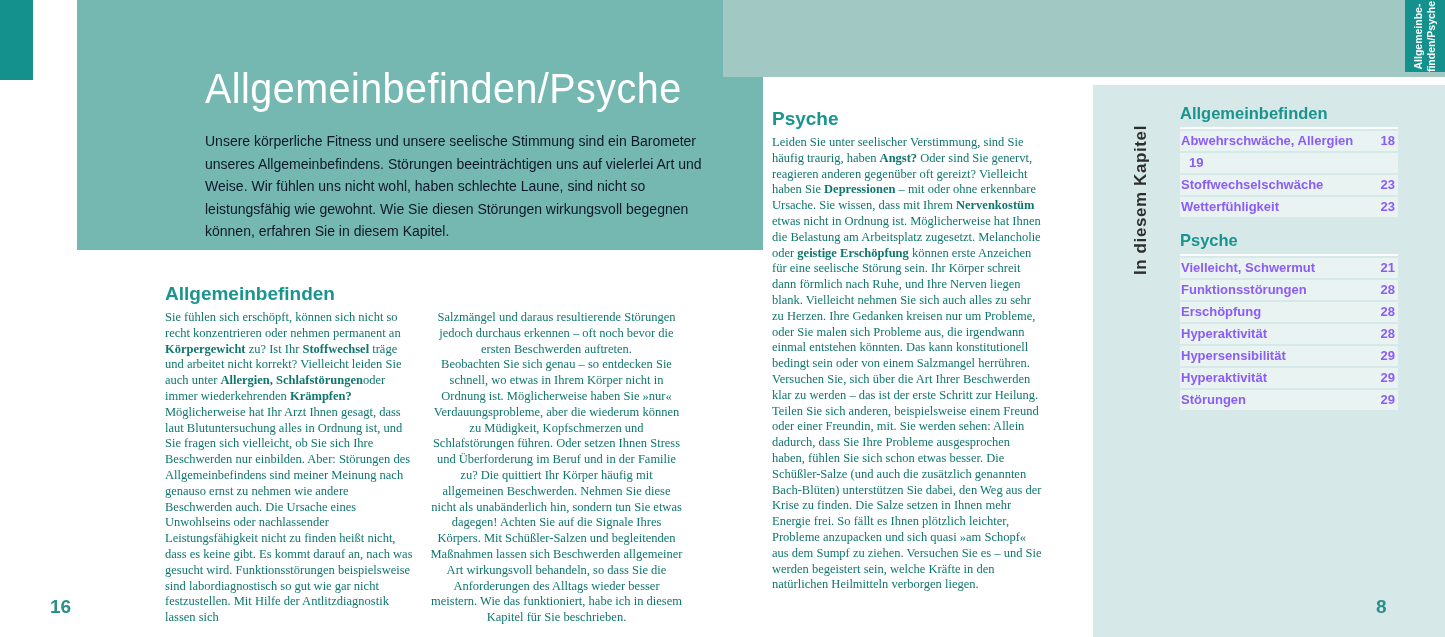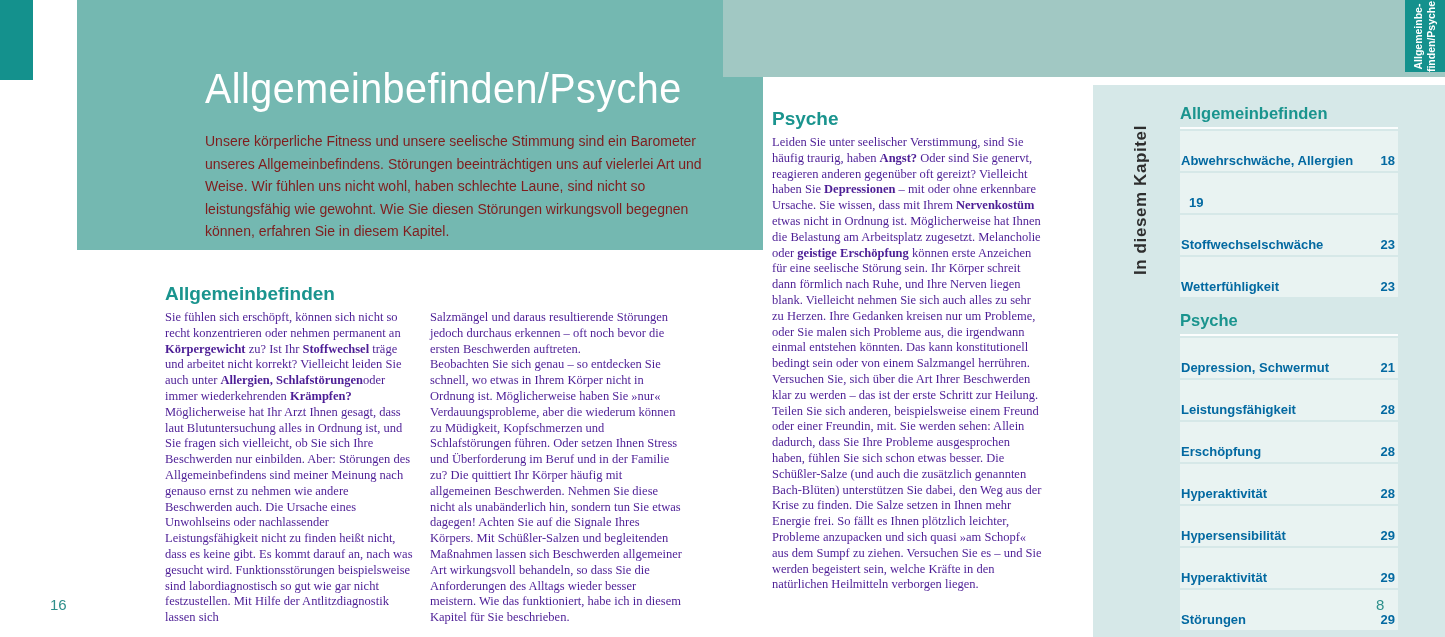--- a/index.html
+++ b/index.html
@@ -8,35 +8,35 @@
   }
   html,body{margin:0;padding:0;background:#fff;}
   .spread{position:relative;width:1445px;height:637px;background:#ffffff;overflow:hidden;
           font-family:"Liberation Sans",sans-serif;}
 
   
   .corner{position:absolute;left:0;top:0;width:33px;height:80px;background:var(--dark);}
   .header-box{position:absolute;left:37px;top:0;width:686px;height:250px;background:var(--mid);margin-left:40px;}
   .chapter-title{position:absolute;left:128px;top:66px;margin:0;color:#fff;font-weight:normal;
           font-size:42px;line-height:46px;letter-spacing:.5px;transform:scaleX(.94);transform-origin:left;}
-  .chapter-intro{position:absolute;left:128px;top:130px;width:528px;margin:0;color:#7f1d1d;
+  .chapter-intro{position:absolute;left:128px;top:130px;width:528px;margin:0;color:#0f172a;
           font-size:14px;line-height:22.5px;}
 
   .figure-svg{position:absolute;left:28px;top:72px;}
   .figure-svg path{fill:none;stroke-width:1.6;stroke-linecap:round;stroke-linejoin:round;}
 
   .columns{position:absolute;left:165px;top:283px;width:518px;display:flex;gap:12px;}
   .col{width:253px;}
-  .col2{padding-top:27px;}
+  .col2{padding-top:27px;text-align:center;}
   h2.section{margin:0 0 6px 0;color:var(--tealText);font-size:19px;line-height:21px;font-weight:bold;}
   .serif p{margin:0;font-family:"Liberation Serif",serif;font-size:12.5px;line-height:15.8px;
-           color:#4c1d95;}
+           color:#0f766e;}
   .serif .b{font-weight:bold;}
 
-  .pagenum{position:absolute;color:var(--pagenum);font-size:15px;font-weight:normal;text-align:right;}
+  .pagenum{position:absolute;color:var(--pagenum);font-size:19px;font-weight:bold;text-align:right;}
   .pagenum-left{left:50px;top:596px;}
   .pagenum-right{left:1376px;top:596px;}
 
   
   .top-band{position:absolute;left:723px;top:0;width:722px;height:77px;background:var(--band);}
   .chapter-tab{position:absolute;left:1405px;top:0;width:40px;height:72px;background:var(--dark);
           display:flex;align-items:center;justify-content:center;overflow:visible;}
   .chapter-tab span{display:block;transform:rotate(-90deg);white-space:pre-line;color:#fff;
           font-size:10.5px;font-weight:bold;line-height:12.5px;text-align:center;width:84px;}
 
@@ -46,24 +46,24 @@
   .kapitel-wrap{position:absolute;left:1119px;top:100px;width:44px;height:200px;
           display:flex;align-items:center;justify-content:center;}
   .kapitel-wrap span{transform:rotate(-90deg);white-space:nowrap;font-size:17px;font-weight:bold;
           color:#2e2e2e;letter-spacing:.6px;}
 
   .toc{position:absolute;left:1180px;top:104px;width:218px;}
   .toc-group + .toc-group{margin-top:14px;}
   .toc-heading{color:var(--tealText);font-size:16.5px;line-height:18px;font-weight:bold;
           padding-bottom:5px;border-bottom:2px solid #fbfdfd;margin-bottom:2px;}
   .toc-row{display:flex;justify-content:space-between;align-items:flex-end;background:var(--stripe);
-          margin-bottom:2px;padding:2px 3px 2px 1px;font-size:13px;font-weight:bold;color:#0369a1;
+          margin-bottom:2px;padding:2px 3px 2px 1px;font-size:13px;font-weight:bold;color:#8b5cf6;
           line-height:16px;}
   .toc-label{white-space:pre-line;}
-  .toc-page{margin-left:8px;margin-top:20px;}
+  .toc-page{margin-left:8px;}
 </style>
 </head>
 <body>
 
 <div class="spread">
 
   <div class="corner"></div>
 
   <div class="header-box">
     <h1 class="chapter-title">Allgemeinbefinden/Psyche</h1>
@@ -180,25 +180,25 @@
           <span class="toc-page">23</span>
         </div>
         <div class="toc-row">
           <span class="toc-label">Wetterfühligkeit</span>
           <span class="toc-page">23</span>
         </div>
       </div>
       <div class="toc-group">
         <div class="toc-heading">Psyche</div>
         <div class="toc-row">
-          <span class="toc-label">Depression, Schwermut</span>
+          <span class="toc-label">Vielleicht, Schwermut</span>
           <span class="toc-page">21</span>
         </div>
         <div class="toc-row">
-          <span class="toc-label">Leistungsfähigkeit</span>
+          <span class="toc-label">Funktionsstörungen</span>
           <span class="toc-page">28</span>
         </div>
         <div class="toc-row">
           <span class="toc-label">Erschöpfung</span>
           <span class="toc-page">28</span>
         </div>
         <div class="toc-row">
           <span class="toc-label">Hyperaktivität</span>
           <span class="toc-page">28</span>
         </div>

